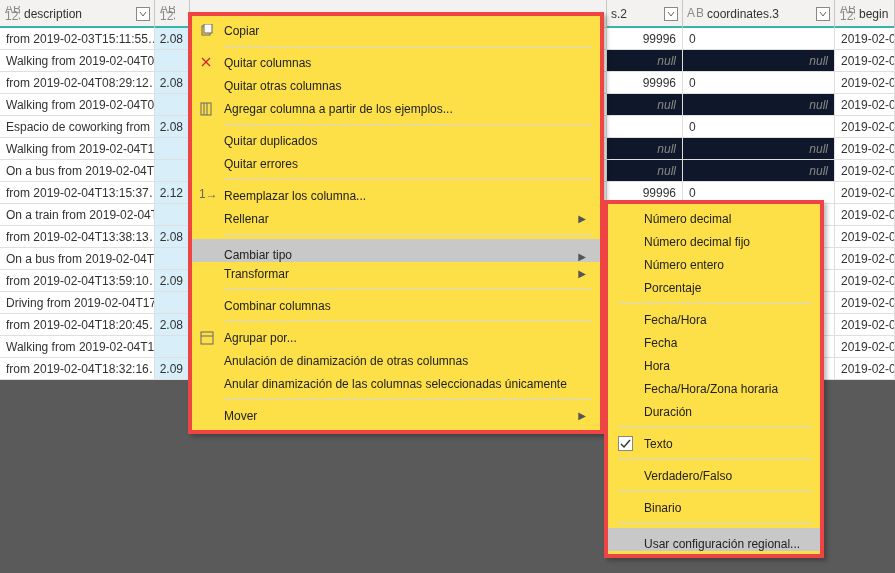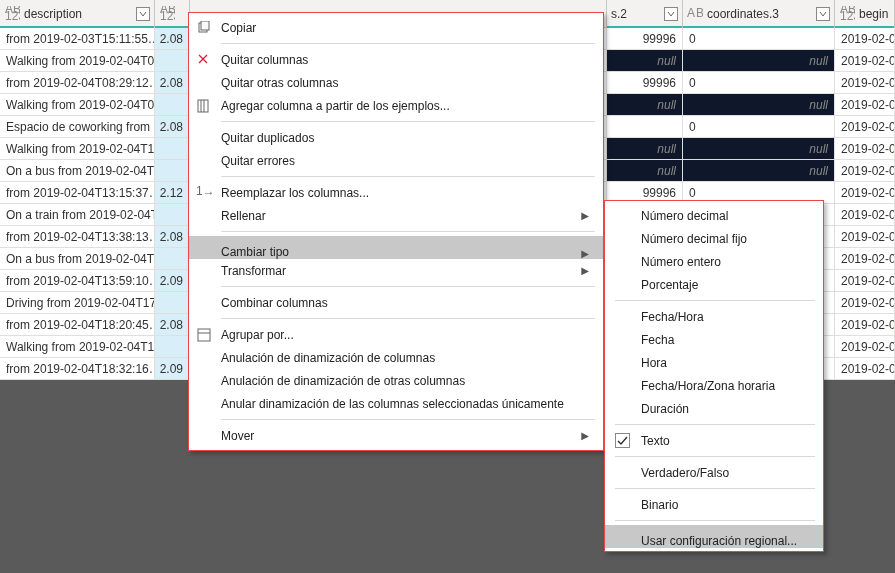--- a/index.html
+++ b/index.html
@@ -22,21 +22,21 @@
 .data-cell.selected { background: #d8eef8; }
 
 .c-desc   { width: 155px; }
 .c-num    { width: 35px; }
 .c-s2     { width: 76px; gap: 17px; }
 .c-c3     { width: 152px; }
 .c-begin  { width: 60px; }
 .c-gap    { width: 417px; }
 
 
-.menu { position: absolute; background: #ffffff; border: 1px solid #ef4444; box-shadow: 3px 3px 4px rgba(0,0,0,.25); }
+.menu { position: absolute; background: #fde047; border: 4px solid #ef4444; box-shadow: 3px 3px 4px rgba(0,0,0,.25); }
 .menu-item { display: flex; align-items: center; height: 23px; padding: 0 14px 0 0; position: relative; cursor: default; }
 .menu-item.highlight { background: #c8c8c8; align-items: flex-end; }
 .menu-item .icon { width: 30px; display: flex; align-items: center; justify-content: center; font-size: 13px; color: #666; }
 .menu-item .label { flex: 1; color: #222; padding-left: 2px; white-space: nowrap; }
 .menu-item .arrow { margin-left: 18px; color: #555; font-size: 10px; }
 .menu-sep { height: 1px; background: #d8d8d8; margin: 4px 8px 4px 32px; }
 
 #menu1 { top: 12px; left: 188px; width: 416px; padding: 3px 0; }
 #menu2 { top: 200px; left: 604px; width: 220px; padding: 3px 0; }
 #menu2 .menu-item .icon { width: 34px; }
@@ -292,21 +292,21 @@
     <span class="icon"></span>
     <span class="label">Quitar errores</span>
   </div>
   <div class="menu-sep"></div>
   <div class="menu-item">
     <span class="icon">
       <svg width="16" height="14" viewBox="0 0 16 14">
           <text x="0" y="9" font-size="7" fill="#666">1→2</text>
         </svg>
     </span>
-    <span class="label">Reemplazar los columnas...</span>
+    <span class="label">Reemplazar los columna...</span>
   </div>
   <div class="menu-item">
     <span class="icon"></span>
     <span class="label">Rellenar</span>
     <span class="arrow">▶</span>
   </div>
   <div class="menu-sep"></div>
   <div class="menu-item highlight">
     <span class="icon"></span>
     <span class="label">Cambiar tipo</span>
@@ -327,24 +327,20 @@
     <span class="icon">
       <svg width="14" height="14" viewBox="0 0 14 14">
           <rect x="1" y="1" width="12" height="12" fill="none" stroke="#666"></rect>
           <line x1="1" y1="5" x2="13" y2="5" stroke="#666"></line>
         </svg>
     </span>
     <span class="label">Agrupar por...</span>
   </div>
   <div class="menu-item">
     <span class="icon"></span>
-    <span class="label">Anulación de dinamización de columnas</span>
-  </div>
-  <div class="menu-item">
-    <span class="icon"></span>
     <span class="label">Anulación de dinamización de otras columnas</span>
   </div>
   <div class="menu-item">
     <span class="icon"></span>
     <span class="label">Anular dinamización de las columnas seleccionadas únicamente</span>
   </div>
   <div class="menu-sep"></div>
   <div class="menu-item">
     <span class="icon"></span>
     <span class="label">Mover</span>

